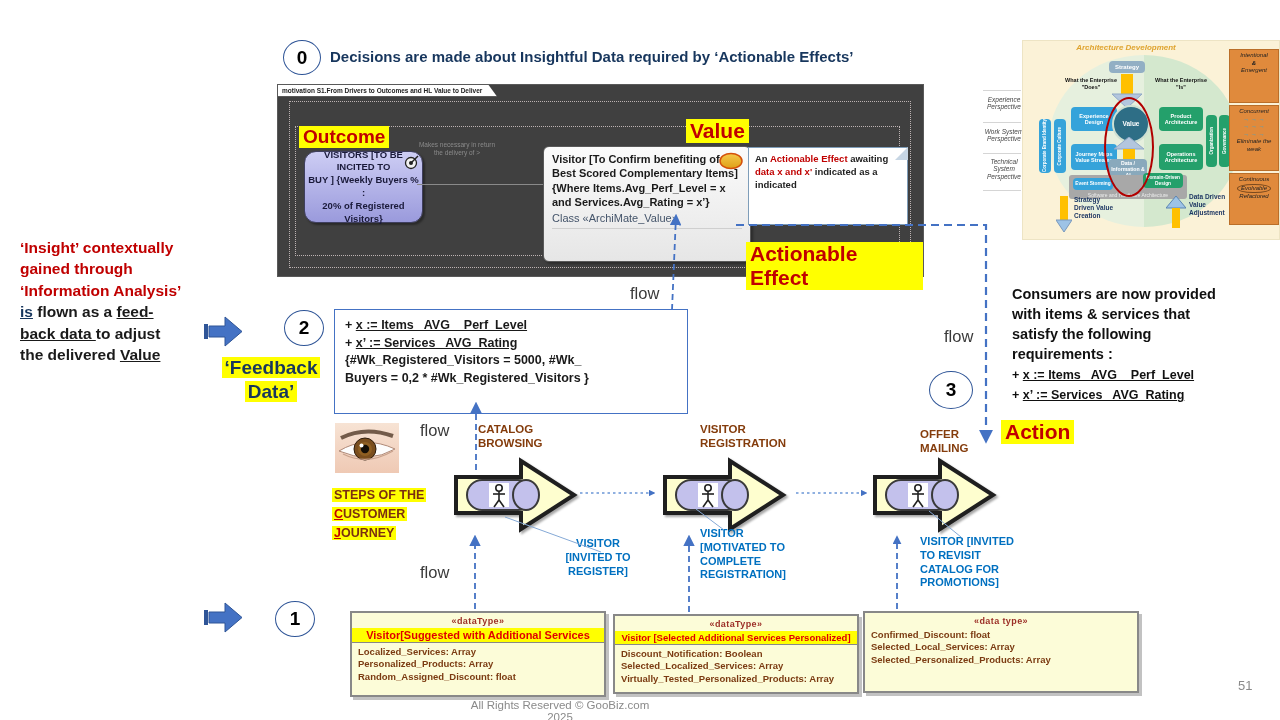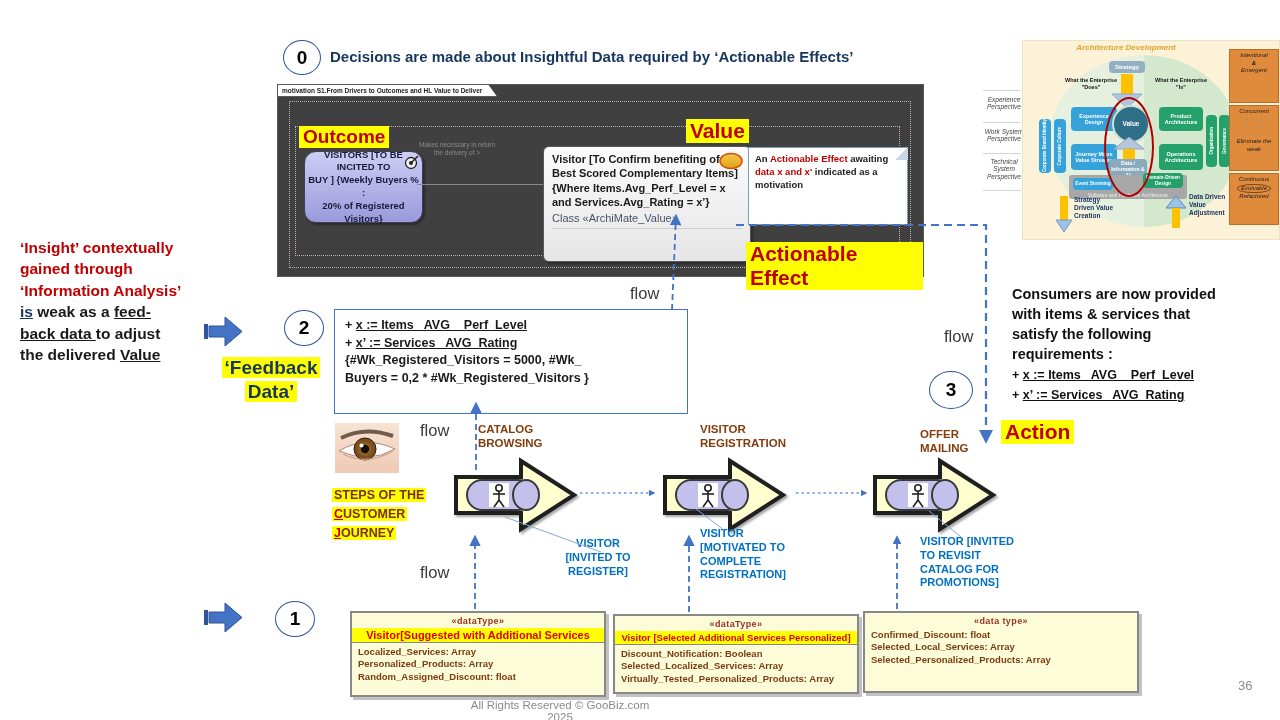--- a/index.html
+++ b/index.html
@@ -126,33 +126,33 @@
     </div>
 
     <div class="abs" style="left:408px;top:34px;">
       <span class="biglabel">Value</span>
     </div>
 
     <div id="note-box">
       <div id="note-ear"></div>
       <span>An </span><span class="red">Actionable Effect</span><span> awaiting</span><br>
       <span class="red">data x and x'</span><span> indicated as a</span><br>
-      <span>motivation</span>
+      <span>indicated</span>
     </div>
 
     <div class="abs" style="left:468px;top:157px;">
       <span class="biglabel">Actionable Effect</span>
     </div>
   </div>
 
   <div class="abs" style="left:20px;top:237px;width:230px;font-size:15.5px;font-weight:bold;line-height:1.38;color:#1a1a1a;">
     <span class="red">‘Insight’ contextually</span><br>
     <span class="red">gained through</span><br>
     <span class="red">‘Information Analysis’</span><br>
-    <span class="u navy">is</span><span> weak as a </span><span class="u">feed-</span><br>
+    <span class="u navy">is</span><span> flown as a </span><span class="u">feed-</span><br>
     <span class="u">back data </span><span>to adjust</span><br>
     <span>the delivered </span><span class="u">Value</span>
   </div>
 
   <svg class="abs" style="left:203px;top:313px;" width="42" height="38" viewBox="0 0 42 38">
     <rect x="1" y="11" width="4" height="15" fill="#2F5597"></rect>
     <path d="M6,13 H22 V4 L39,18.5 L22,33 V24 H6 Z" fill="#4472C4" stroke="#2F5597" stroke-width="1"></path>
   </svg>
 
   <div class="circle" style="left:284px;top:310px;width:38px;height:34px;">
@@ -394,21 +394,21 @@
       <span>Eliminate the weak</span>
     </div>
     <div class="panel" style="top:132px;height:46px;">
       <span>Continuous</span><br>
       <span style="border:1px solid #7B4A1E;border-radius:50%;padding:0 3px;display:inline-block;">Evolvable</span><br>
       <span>Refactored</span>
     </div>
   </div>
 
   <div class="abs" style="left:460px;top:699px;width:200px;text-align:center;font-size:11.5px;color:#8A8A8A;">All Rights Reserved © GooBiz.com 2025</div>
-  <div class="abs" style="left:1238px;top:678px;font-size:13px;color:#8A8A8A;">36</div>
+  <div class="abs" style="left:1238px;top:678px;font-size:13px;color:#8A8A8A;">51</div>
 
   <svg id="overlay" width="1280" height="720" viewBox="0 0 1280 720">
     <defs>
       <marker id="mArr" viewBox="0 0 10 10" refX="8" refY="5" markerWidth="6.5" markerHeight="6.5" orient="auto">
         <path d="M0,0 L10,5 L0,10 Z" fill="#4472C4"></path>
       </marker>
       <marker id="mArrS" viewBox="0 0 10 10" refX="8" refY="5" markerWidth="5" markerHeight="5" orient="auto">
         <path d="M0,0 L10,5 L0,10 Z" fill="#4472C4"></path>
       </marker>
     </defs>

